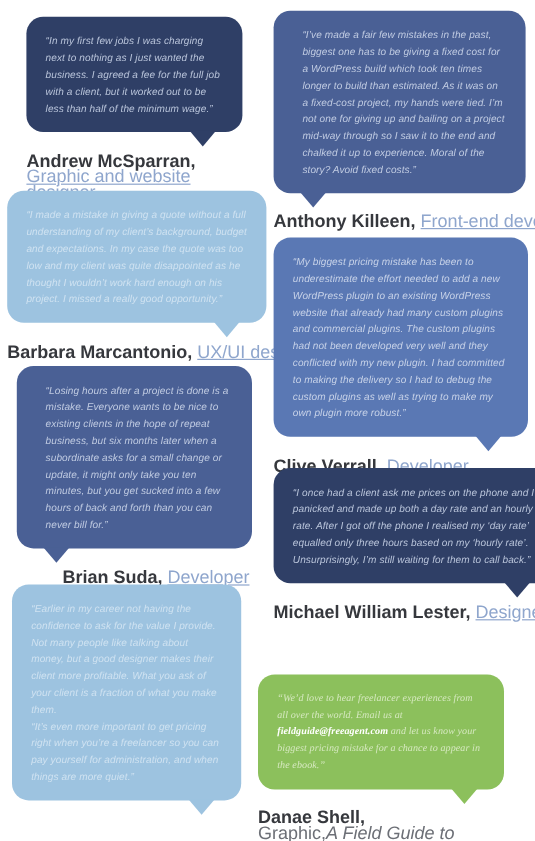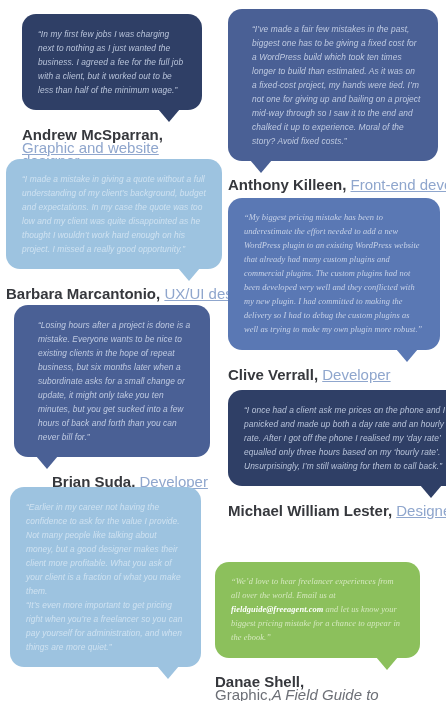--- a/index.html
+++ b/index.html
@@ -74,21 +74,21 @@
   .navy   { background: #2f3f66; }
   .navy  .tail { border-top-color: #2f3f66; }
   .navy   p { color: #b9c4da; }
 
   .slate  { background: #4a6095; padding-left: 24px; }
   .slate .tail { border-top-color: #4a6095; }
   .slate  p { color: #c0cbe2; }
 
   .steel  { background: #5a78b4; }
   .steel .tail { border-top-color: #5a78b4; }
-  .steel  p { color: #c7d2e8; font-family: Liberation Serif, serif; }
+  .steel  p { color: #c7d2e8; }
 
   .sky    { background: #9dc3e0; }
   .sky   .tail { border-top-color: #9dc3e0; }
   .sky    p { color: #cfe2f1; }
 
   .green  { background: #8cc05c; font-family: Liberation Serif, serif; }
   .green .tail { border-top-color: #8cc05c; }
   .green  p { color: #d5e8bf; }
   .green  p b { font-weight: bold; color: #ffffff; font-style: italic; }
 

